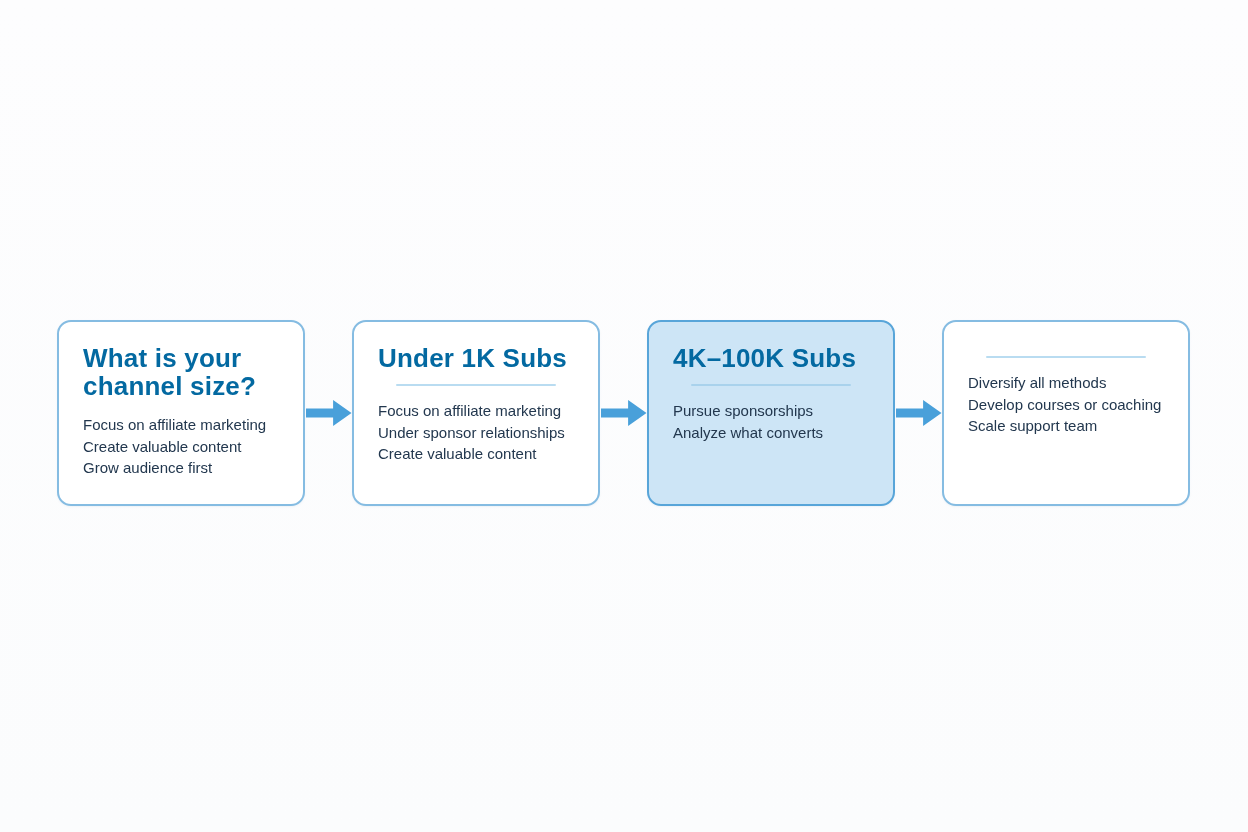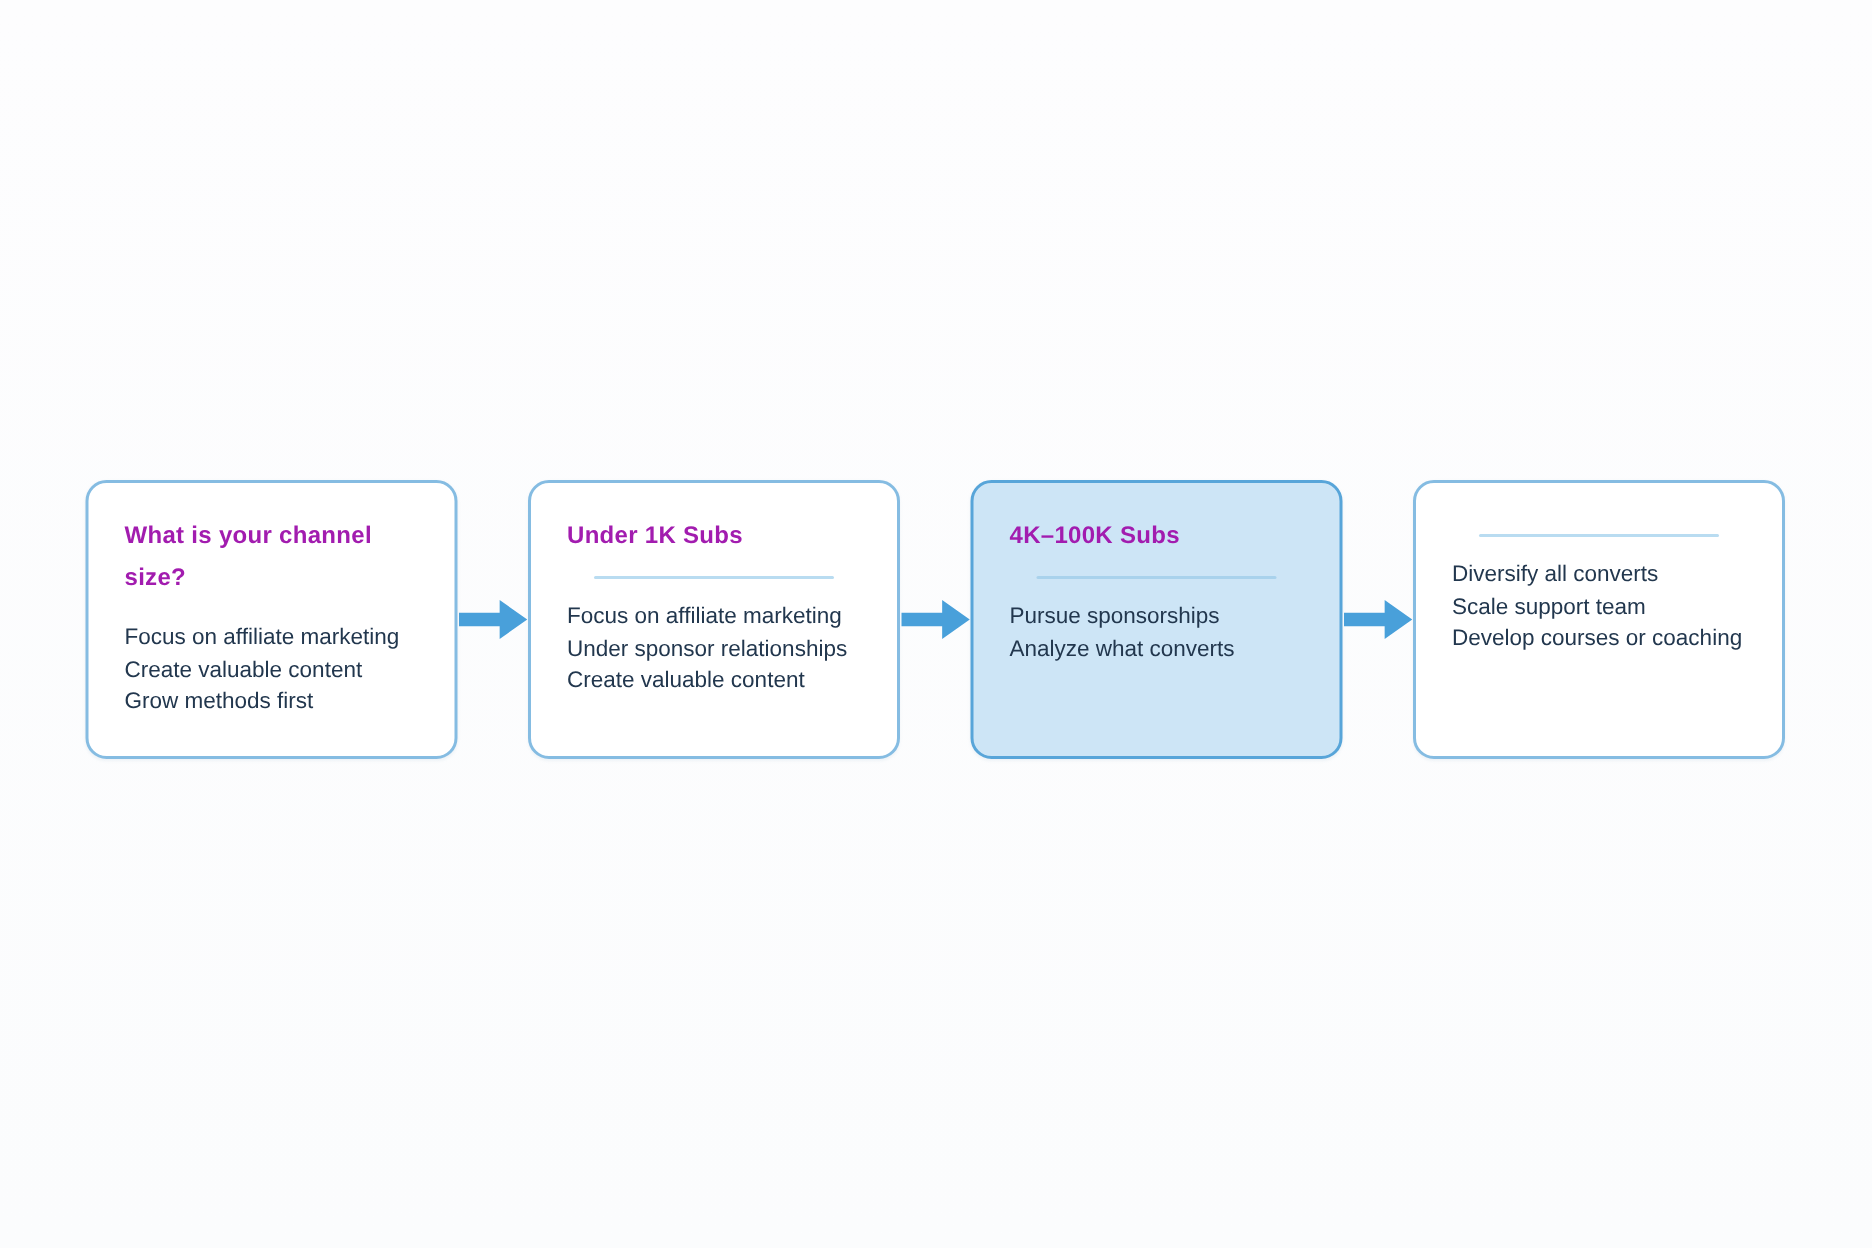--- a/index.html
+++ b/index.html
@@ -31,23 +31,23 @@
     border: 2px solid #85bce2;
     border-radius: 14px;
     padding: 22px 24px 18px 24px;
     box-shadow: 0 1px 2px rgba(120,160,190,0.10);
   }
   .box.highlight {
     background: #cde5f6;
     border-color: #58a5d9;
   }
   .box-title {
-    font-size: 16px;
+    font-size: 26px;
     font-weight: bold;
-    color: #a21caf;
+    color: #0369a1;
     line-height: 28px;
     letter-spacing: 0.2px;
   }
   .box.centered .box-title { text-align: left; }
   .divider {
     height: 2px;
     width: 82%;
     margin: 12px auto 14px auto;
     background: #b9dcf1;
     border-radius: 1px;
@@ -80,21 +80,21 @@
 <body>
 
 <div class="canvas">
   <div class="flow-row">
 
     <div class="box first">
       <div class="box-title">What is your channel size?</div>
       <ul class="box-items">
         <li>Focus on affiliate marketing</li>
         <li>Create valuable content</li>
-        <li>Grow methods first</li>
+        <li>Grow audience first</li>
       </ul>
     </div>
 
     <div class="arrow-cell">
       <div class="arrow"></div>
     </div>
 
     <div class="box centered">
       <div class="box-title">Under 1K Subs</div>
       <div class="divider"></div>
@@ -118,20 +118,20 @@
       </ul>
     </div>
 
     <div class="arrow-cell">
       <div class="arrow"></div>
     </div>
 
     <div class="box centered">
       <div class="divider"></div>
       <ul class="box-items">
-        <li>Diversify all converts</li>
+        <li>Diversify all methods</li>
+        <li>Develop courses or coaching</li>
         <li>Scale support team</li>
-        <li>Develop courses or coaching</li>
       </ul>
     </div>
 
   </div>
 </div>
 
 </body></html>

